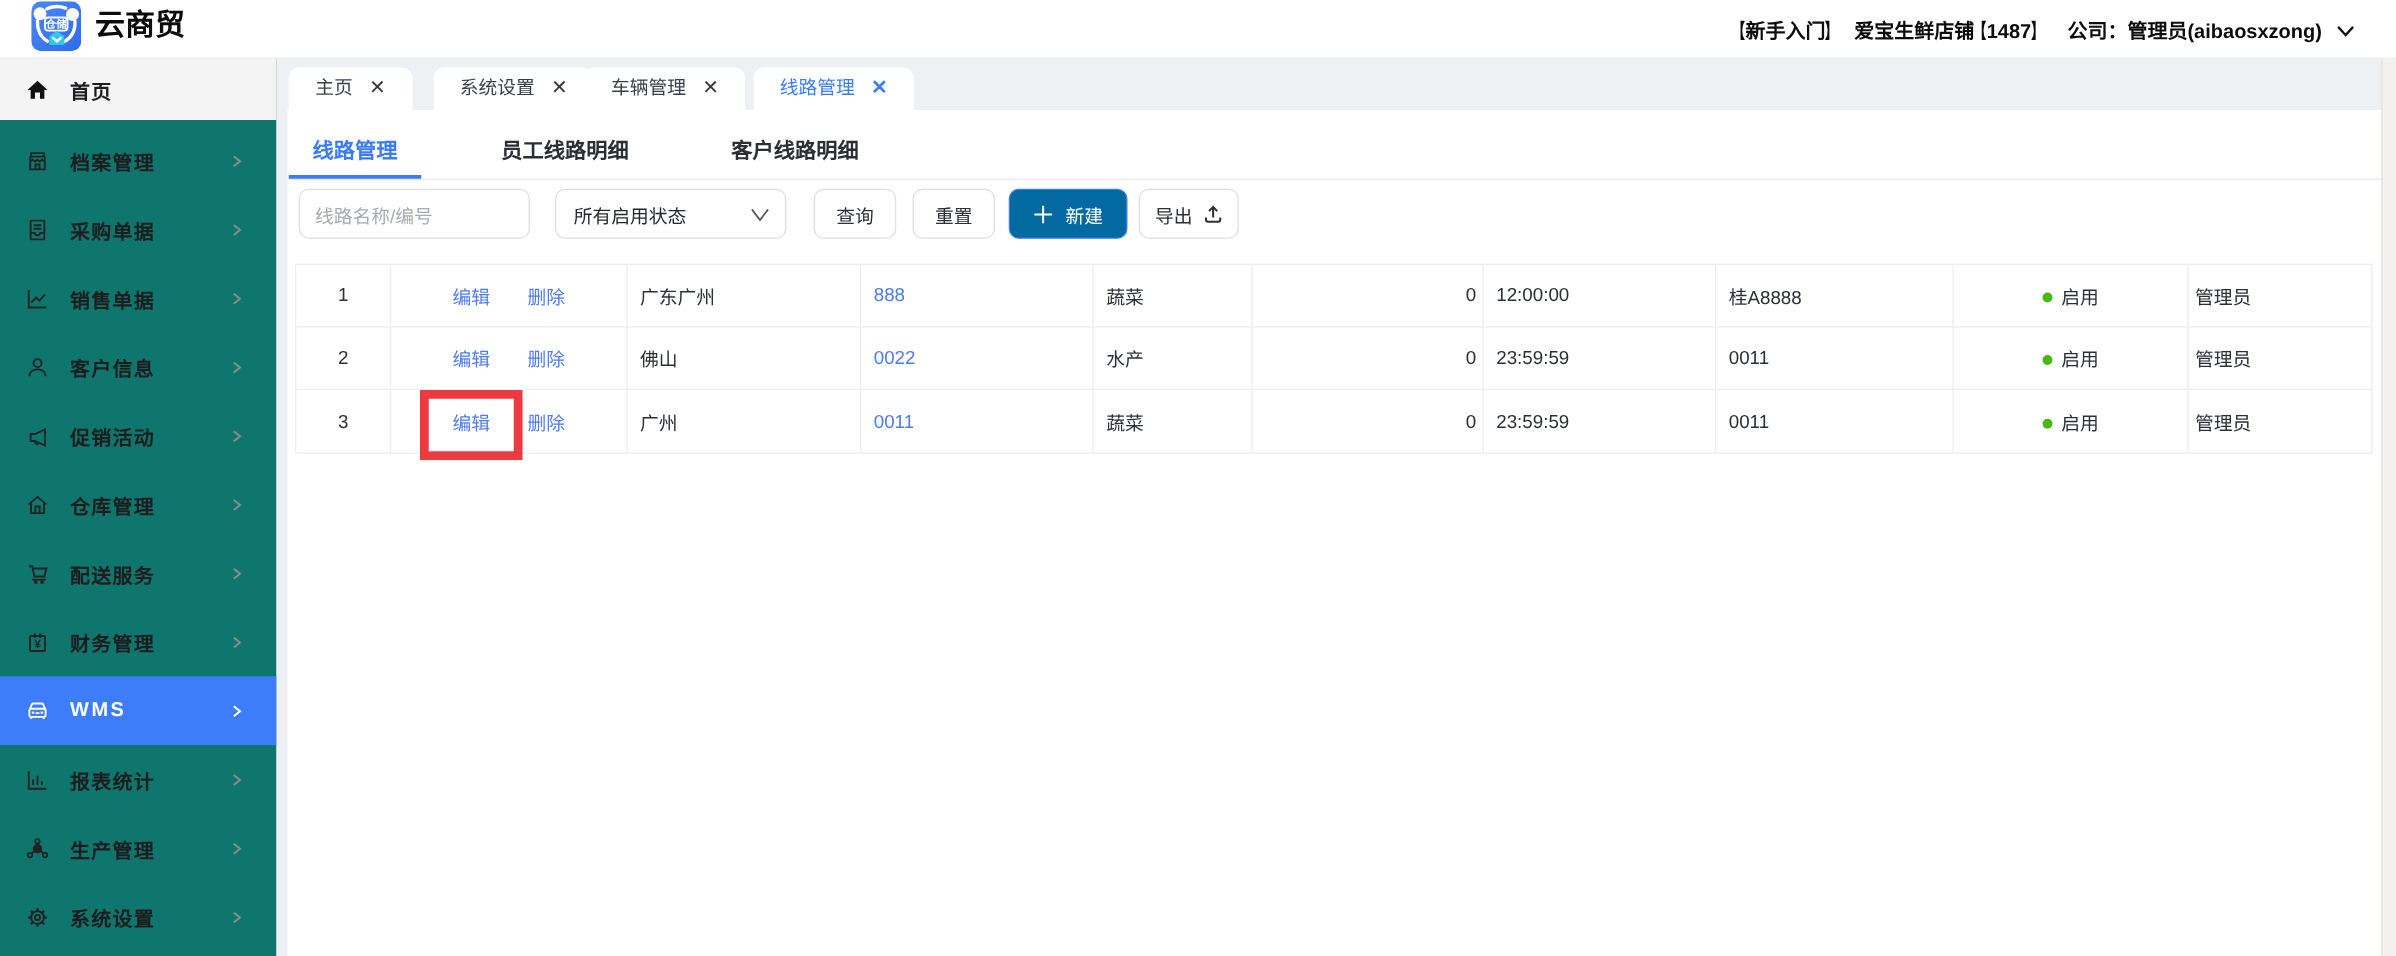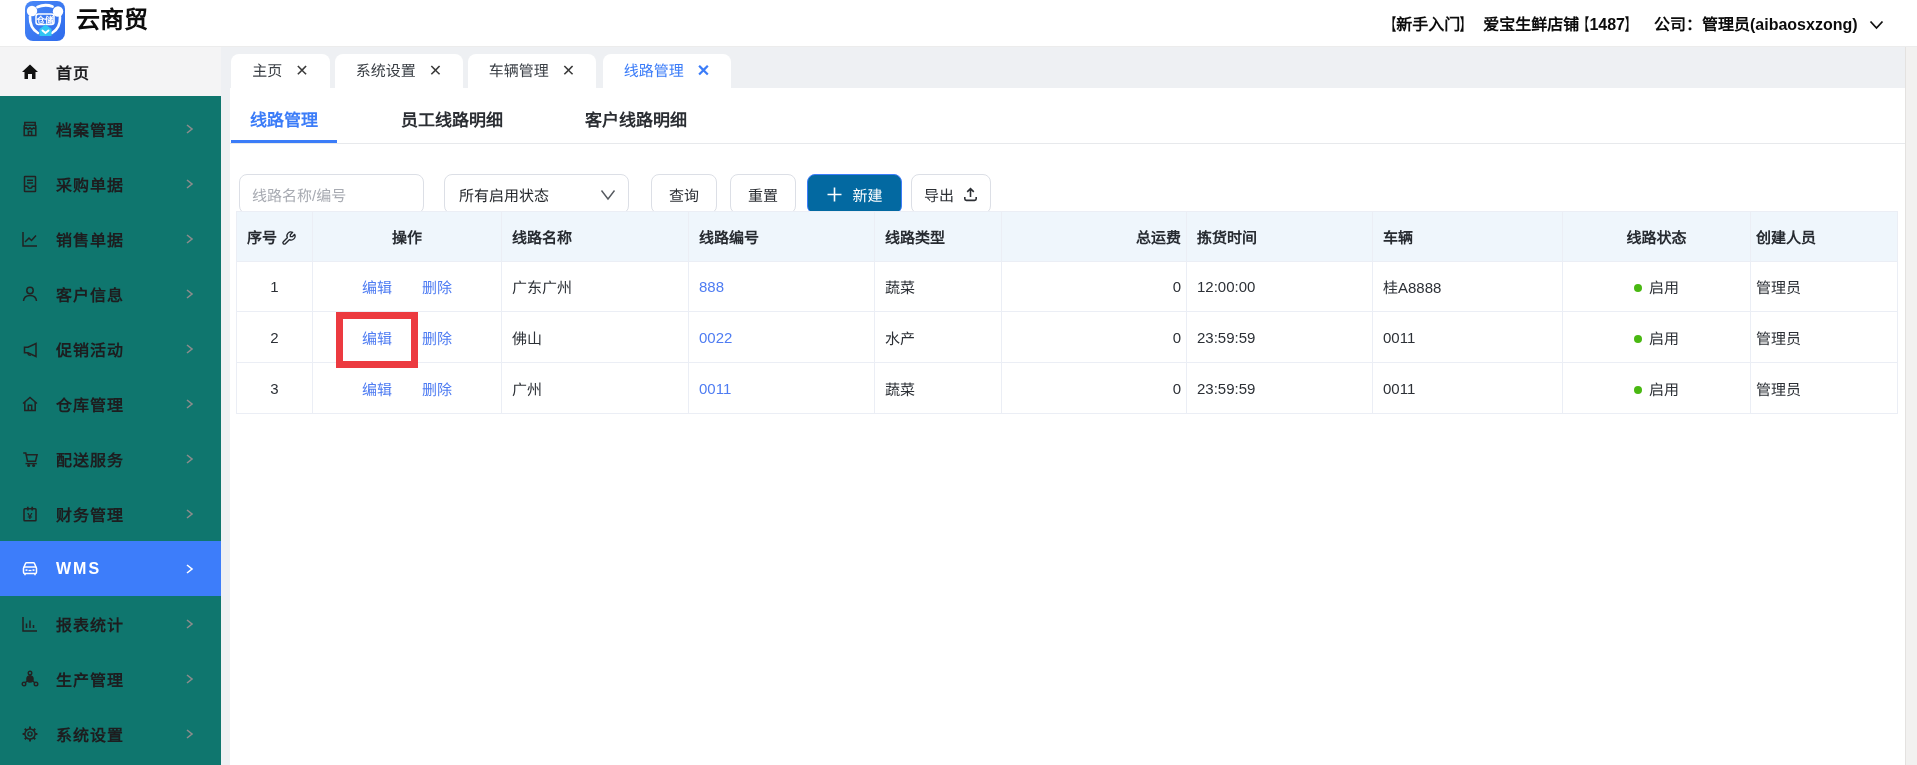--- a/index.html
+++ b/index.html
@@ -31,21 +31,21 @@
      font-size:15px; color:#3a3f45; text-align:center; line-height:34px; }
   .tab .x { display:inline-block; margin-left:13px; font-size:16px; color:#3a3a3a; font-weight:400; }
   .tab.on { color:#3b7cf8; }
   .tab.on .x { color:#3b7cf8; font-weight:700; }
   
   .stab { position:absolute; top:13px; height:43px; line-height:40px; text-align:center;
      font-size:17px; font-weight:700; color:#2b2e33; }
   .stab.on { color:#3b7cf8; border-bottom:4px solid #3b7cf8; }
   #stline { position:absolute; left:0; top:55px; width:1675px; height:1px; background:#e7e9ec; }
   
-  .tb { position:absolute; top:86px; height:40px; border:1px solid #dcdfe6; border-radius:8px;
+  .tb { position:absolute; top:63px; height:40px; border:1px solid #dcdfe6; border-radius:8px;
      background:#fff; font-size:15px; color:#2c2f34; display:flex; align-items:center; justify-content:center;}
   #inp { left:9px; width:185px; justify-content:flex-start; padding-left:12px; color:#a8abb2; }
   #sel { left:214px; width:185px; justify-content:flex-start; padding-left:14px; color:#25282c; }
   #sel .chev { position:absolute; right:12px; top:14px; }
   #btnQ { left:421px; width:66px; }
   #btnR { left:500px; width:66px; }
   #btnN { left:577px; width:95px; background:#0369a1; border-color:#3d7dfa; color:#fff; }
   #btnE { left:681px; width:80px; }
   
   #tbl { position:absolute; left:6px; top:123px; width:1662px; border-collapse:collapse; table-layout:fixed;
@@ -232,21 +232,21 @@
       </svg>
       <div class="tx">系统设置</div>
       <svg class="arr" viewBox="0 0 12 12">
         <path d="M4 2 L9 6 L4 10" stroke="#8c8c8c" stroke-width="1.6" fill="none"></path>
       </svg>
     </div>
 </div>
 
 <div id="main">
   <div class="tab" style="left:10px;width:99px">主页<span class="x">✕</span></div>
-  <div class="tab" style="left:114px;width:128px">系统设置<span class="x">✕</span></div>
+  <div class="tab" style="left:126px;width:128px">系统设置<span class="x">✕</span></div>
   <div class="tab" style="left:247px;width:128px">车辆管理<span class="x">✕</span></div>
   <div class="tab on" style="left:382px;width:128px">线路管理<span class="x">✕</span></div>
 
   <div id="panel">
     <div class="stab on" style="left:1px;width:106px">线路管理</div>
     <div class="stab" style="left:152px;width:140px">员工线路明细</div>
     <div class="stab" style="left:336px;width:140px">客户线路明细</div>
     <div id="stline"></div>
 
     <div class="tb" id="inp">线路名称/编号</div>
@@ -272,34 +272,20 @@
           <col style="width:187px">
           <col style="width:186px">
         <col style="width:127px">
           <col style="width:185px">
           <col style="width:186px">
           <col style="width:190px">
         <col style="width:188px">
           <col>
       </colgroup>
       <tbody>
-          <tr>
-        <th>序号 <svg width="16" height="16" viewBox="0 0 24 24" style="vertical-align:-3px">
-                <path transform="translate(24,0) scale(-1,1)" d="M7 10h3v-3l-3.5 -3.5a6 6 0 0 1 8 8l6 6a2 2 0 0 1 -3 3l-6 -6a6 6 0 0 1 -8 -8l3.5 3.5" fill="none" stroke="#23272d" stroke-width="2" stroke-linecap="round" stroke-linejoin="round"></path>
-              </svg></th>
-        <th class="c">操作</th>
-            <th>线路名称</th>
-            <th>线路编号</th>
-            <th>线路类型</th>
-        <th class="r">总运费</th>
-            <th>拣货时间</th>
-            <th>车辆</th>
-            <th class="c">线路状态</th>
-            <th>创建人员</th>
-      </tr>
       <tr>
         <td class="c">1</td>
         <td class="c"><a class="lnk">编辑</a><span style="display:inline-block;width:30px"></span><a class="lnk">删除</a></td>
         <td>广东广州</td>
             <td><a class="lnk">888</a></td>
             <td>蔬菜</td>
         <td class="r">0</td>
             <td>12:00:00</td>
             <td>桂A8888</td>
         <td class="c"><span class="dot"></span>启用</td>

